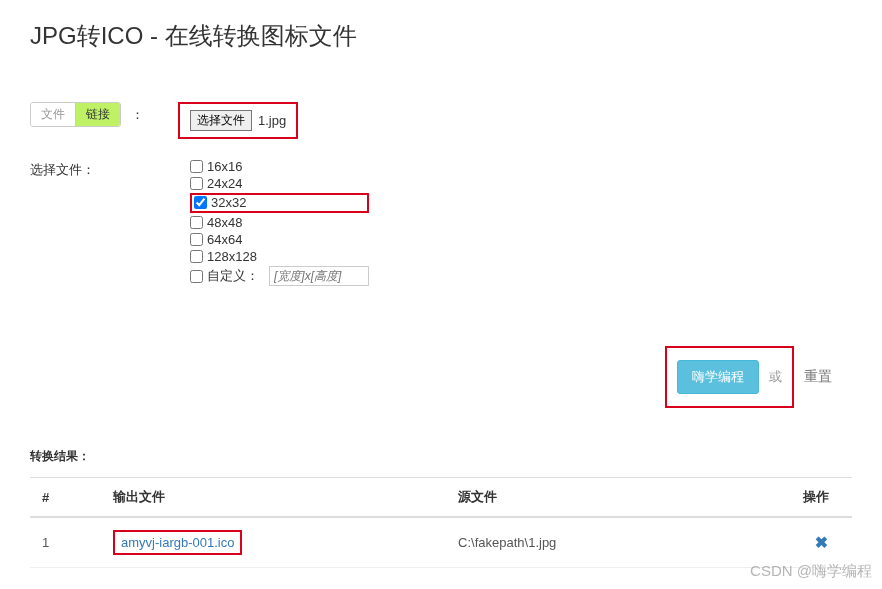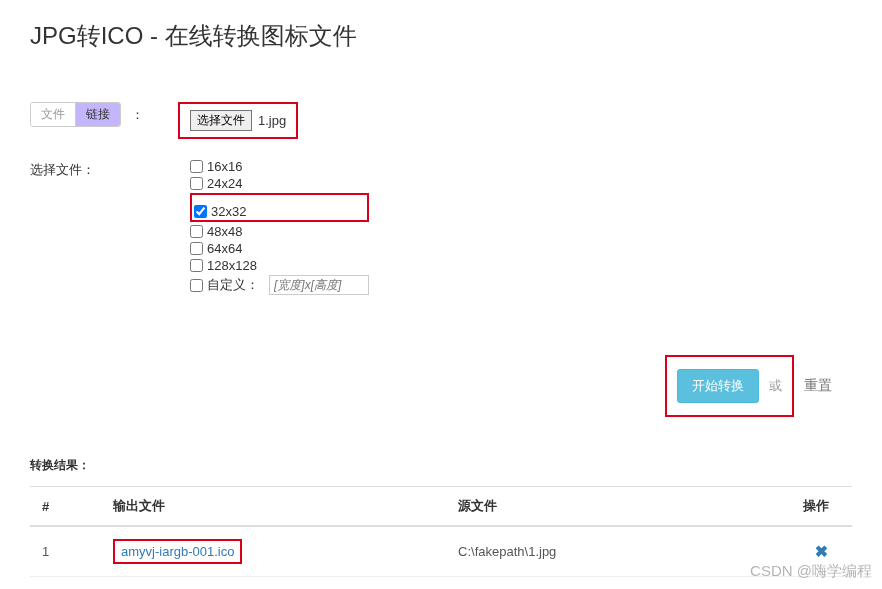--- a/index.html
+++ b/index.html
@@ -32,21 +32,21 @@
     }
     .tab-group {
       display: inline-flex;
       border: 1px solid #ccc;
       border-radius: 3px;
       overflow: hidden;
     }
     .tab-item {
       padding: 3px 10px;
       font-size: 12px;
-      background: #c4b5fd;
+      background: #bef264;
       cursor: pointer;
       color: #999;
     }
     .tab-item.active {
       background: #fff;
       color: #999;
       border-right: 1px solid #ccc;
     }
     .tab-item.inactive {
       color: #333;
@@ -71,21 +71,21 @@
     .file-name { font-size: 13px; color: #333; }
     .size-label-col {
       width: 160px;
       font-size: 13px;
       color: #333;
       padding-top: 2px;
     }
     .sizes-col { display: flex; flex-direction: column; gap: 2px; }
     .size-row { display: flex; align-items: center; gap: 4px; font-size: 13px; color: #333; }
     .size-row input[type=checkbox] { width: 13px; height: 13px; margin: 0; accent-color: #0075ff; }
-    .red-box { border: 2px solid #d9001b; padding: 9px 4px 1px 2px; }
+    .red-box { border: 2px solid #d9001b; padding: 0 4px 1px 2px; }
     .custom-input {
       width: 100px;
       font-size: 12px;
       padding: 2px 4px;
       border: 1px solid #ccc;
       font-style: italic;
       color: #999;
       margin-left: 6px;
     }
     .actions-row {
@@ -217,21 +217,21 @@
     <div class="size-row">
       <input type="checkbox" style="">
       <span>自定义：</span>
       <input type="text" class="custom-input" placeholder="[宽度]x[高度]" style="">
     </div>
   </div>
 </div>
 
 <div class="actions-row">
   <span class="actions-box">
-    <button class="primary-btn">开始转换</button>
+    <button class="primary-btn">嗨学编程</button>
     <span class="or-text">或</span>
   </span>
   <span class="reset-link">重置</span>
 </div>
 
 <div class="results-title">转换结果：</div>
 
 <table class="results">
   <thead>
     <tr>

